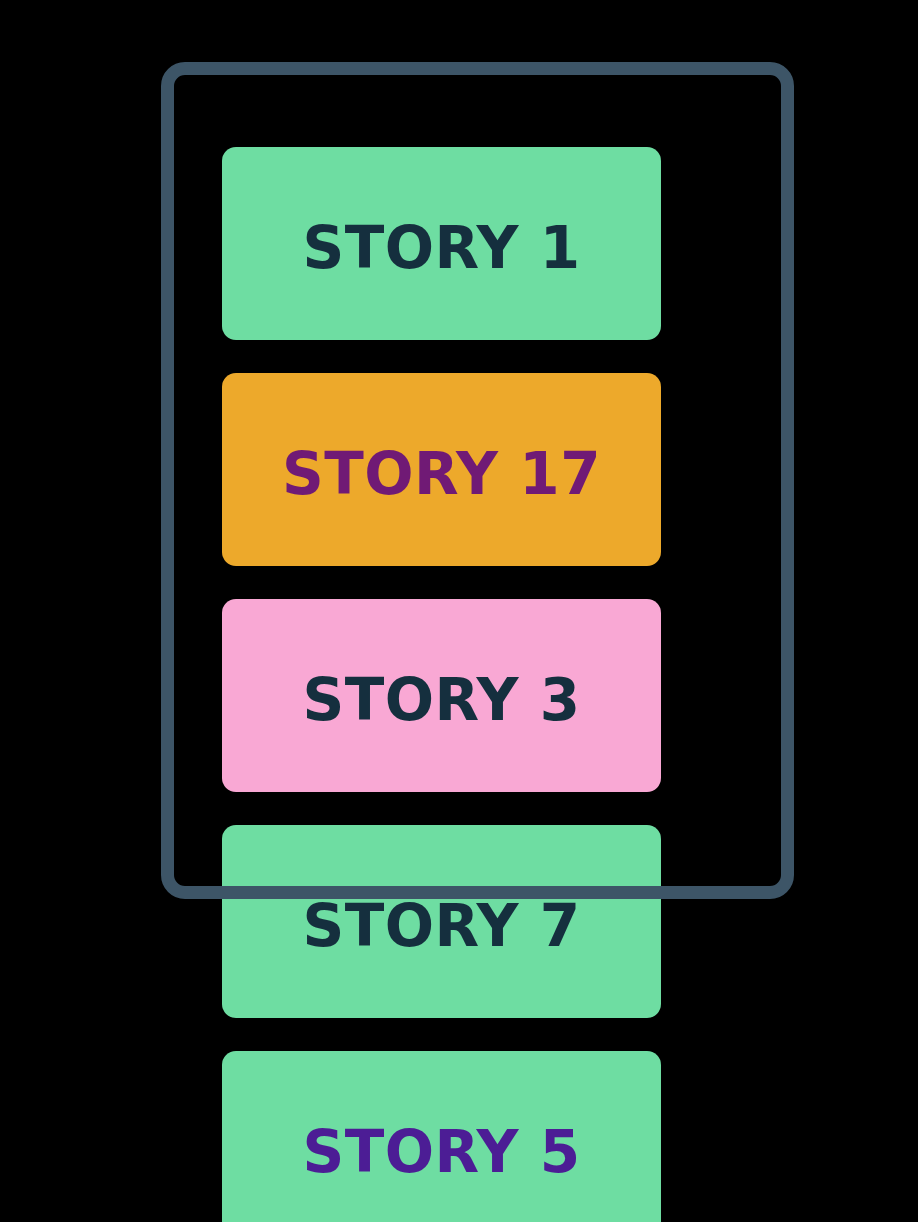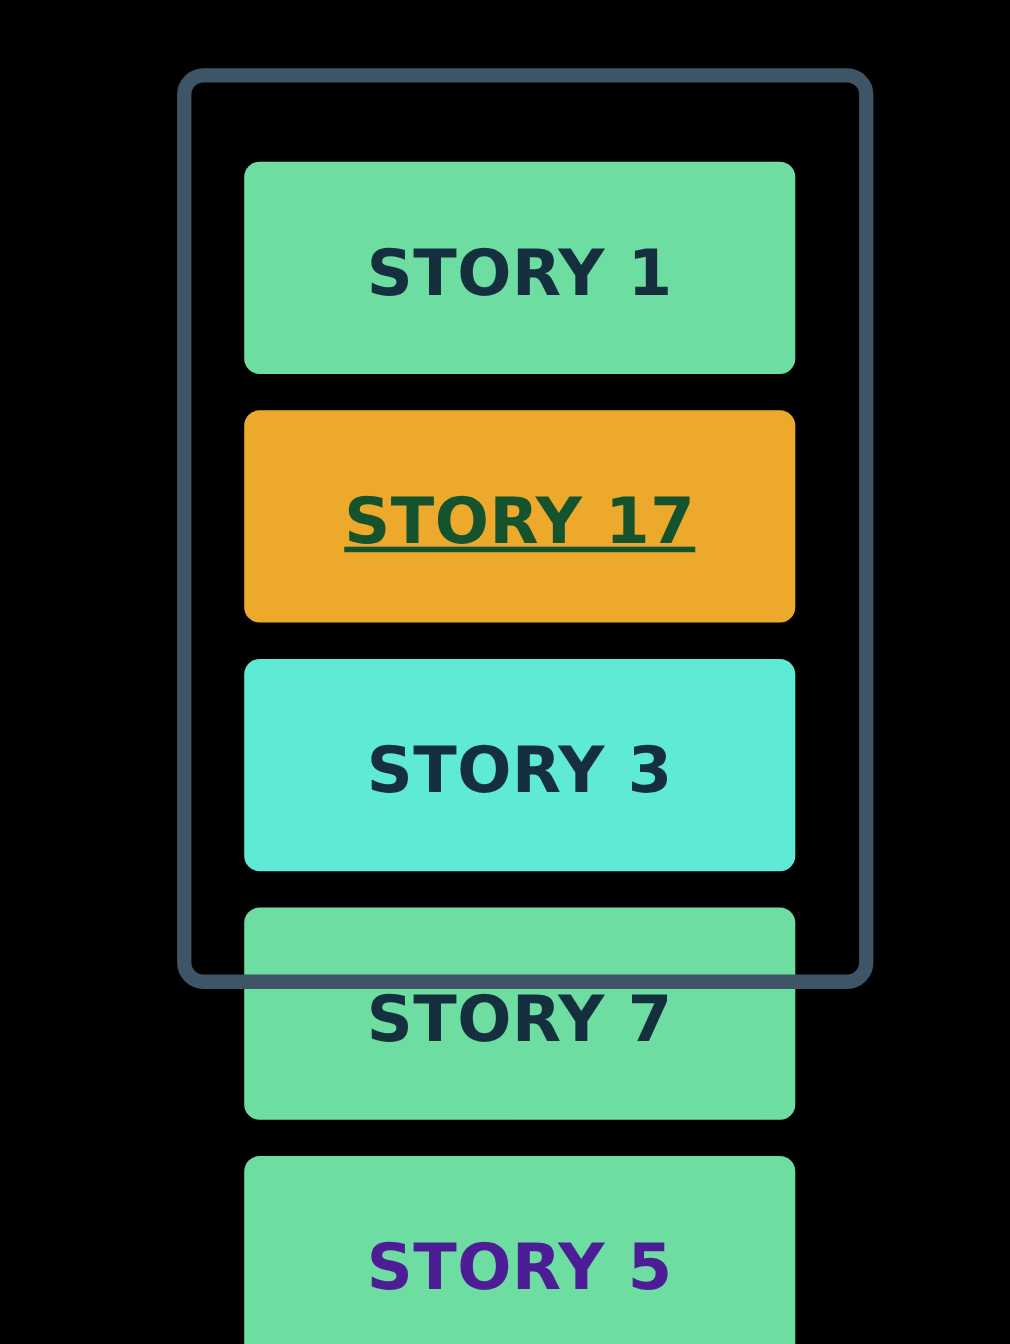--- a/index.html
+++ b/index.html
@@ -40,21 +40,21 @@
     position: absolute;
     left: 222px;
     top: 147px;
     width: 501px;
     display: flex;
     flex-direction: column;
     gap: 33px;
     z-index: 1;
   }
   .story-card {
-    width: 501px;
+    width: 439px;
     height: 193px;
     box-sizing: border-box;
     border-radius: 14px;
     display: flex;
     align-items: center;
     justify-content: center;
     padding-top: 8px;
     text-align: center;
   }
   .story-card span {
@@ -68,23 +68,23 @@
 </head>
 <body>
 
 <div class="stage">
   <div class="card-stack" id="card-stack">
 
   <div class="story-card" style="background: rgb(110, 221, 162);">
         <span style="color: rgb(21, 47, 62);">STORY 1</span>
       </div>
       <div class="story-card" style="background: rgb(237, 169, 43);">
-        <span style="color: #14532d; text-decoration: underline;">STORY 17</span>
+        <span style="color: #701a75;">STORY 17</span>
       </div>
-      <div class="story-card" style="background: #5eead4;">
+      <div class="story-card" style="background: #f9a8d4;">
         <span style="color: rgb(21, 47, 62);">STORY 3</span>
       </div>
       <div class="story-card" style="background: rgb(110, 221, 162);">
         <span style="color: rgb(21, 47, 62);">STORY 7</span>
       </div>
       <div class="story-card" style="background: rgb(110, 221, 162);">
         <span style="color: #4c1d95;">STORY 5</span>
       </div>
     </div>
   <div class="viewport-frame" id="viewport-frame" style="border-color: rgb(61, 85, 103);"></div>

